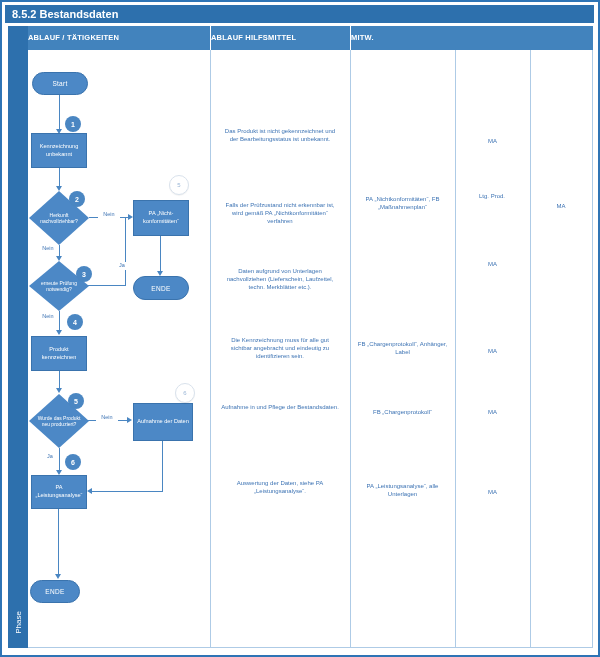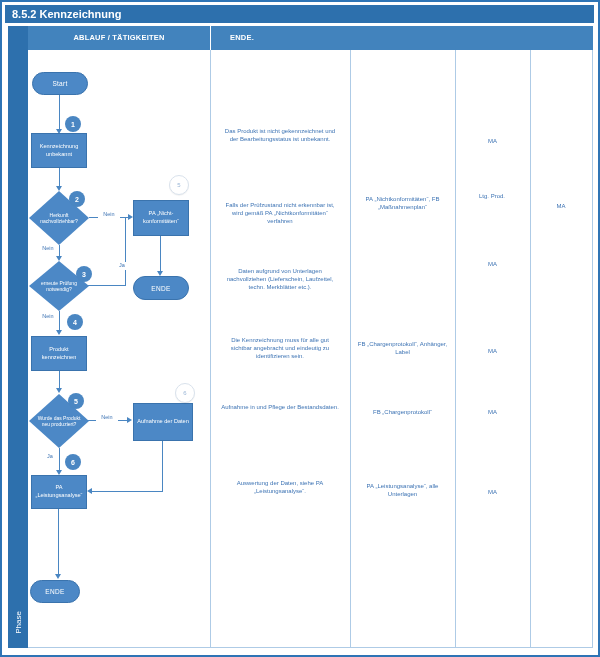--- a/index.html
+++ b/index.html
@@ -5,21 +5,21 @@
   html,body{margin:0;padding:0;background:#fff;}
   #page{
     position:relative;width:600px;height:657px;box-sizing:border-box;
     background:#fff;border:2px solid #2E74B5;overflow:hidden;
     font-family:"Liberation Sans",sans-serif;
   }
   
   .titlebar{position:absolute;left:3px;top:3px;width:589px;height:18px;background:#2D70AD;
     color:#fff;font-size:11px;font-weight:bold;line-height:18px;padding-left:7px;box-sizing:border-box;}
   .headerband{position:absolute;left:26px;top:24px;width:565px;height:24px;background:#4283BD;display:flex;}
-  .hcell{height:24px;line-height:24px;text-align:center;color:#fff;font-weight:bold;font-size:7.5px;
+  .hcell{height:24px;line-height:24px;text-align:left;color:#fff;font-weight:bold;font-size:7.5px;
     border-left:1px solid #fff;box-sizing:border-box;letter-spacing:.2px;}
   .hcell:first-child{border-left:none;}
   .phaseband{position:absolute;left:6px;top:24px;width:20px;height:622px;background:#2D70AD;}
   .phasetext{position:absolute;left:6px;top:600px;width:20px;height:40px;display:flex;align-items:center;justify-content:center;}
   .phasetext span{transform:rotate(-90deg);color:#fff;font-size:8px;white-space:nowrap;}
   
   .vsep{position:absolute;top:48px;height:598px;width:1px;background:#AECBE6;}
   .hsep{position:absolute;left:26px;top:645px;width:565px;height:1px;background:#AECBE6;}
   
   .node{position:absolute;background:#4C88C6;border:1px solid #3A73AD;color:#fff;box-sizing:border-box;
@@ -48,24 +48,25 @@
   .col-d{left:351px;width:99px;}
   .col-v{left:454px;width:73px;}
   .col-m{left:529px;width:60px;}
   .col-v.narrow{left:476px;width:28px;}
 </style>
 </head>
 <body>
 
 <div id="page">
 
-  <div class="titlebar">8.5.2 Kennzeichnung</div>
+  <div class="titlebar">8.5.2 Bestandsdaten</div>
   <div class="headerband">
     <div class="hcell" style="width:182px">ABLAUF / TÄTIGKEITEN</div>
-    <div class="hcell" style="width:63px">ENDE.</div>
+    <div class="hcell" style="width:140px">ABLAUF HILFSMITTEL</div>
+    <div class="hcell" style="width:63px">MITW.</div>
   </div>
   <div class="phaseband"></div>
   <div class="phasetext">
       <span>Phase</span>
     </div>
 
   <div class="vsep" style="left:208px"></div>
   <div class="vsep" style="left:348px"></div>
   <div class="vsep" style="left:453px"></div>
   <div class="vsep" style="left:528px"></div>

